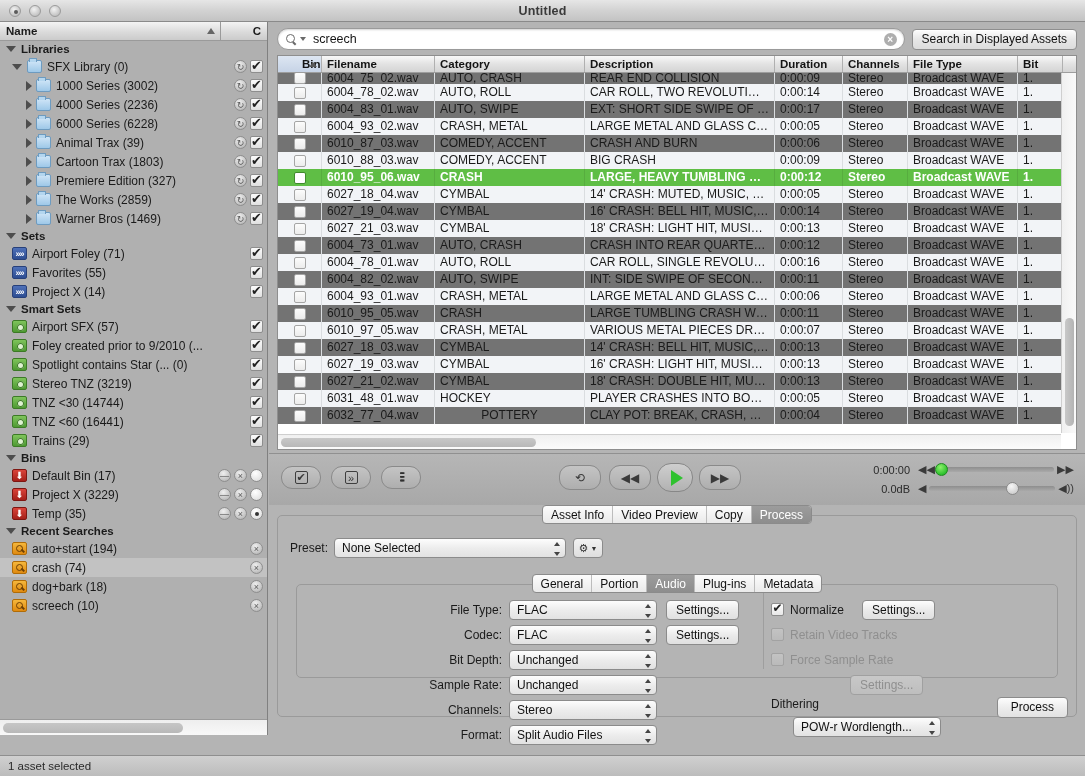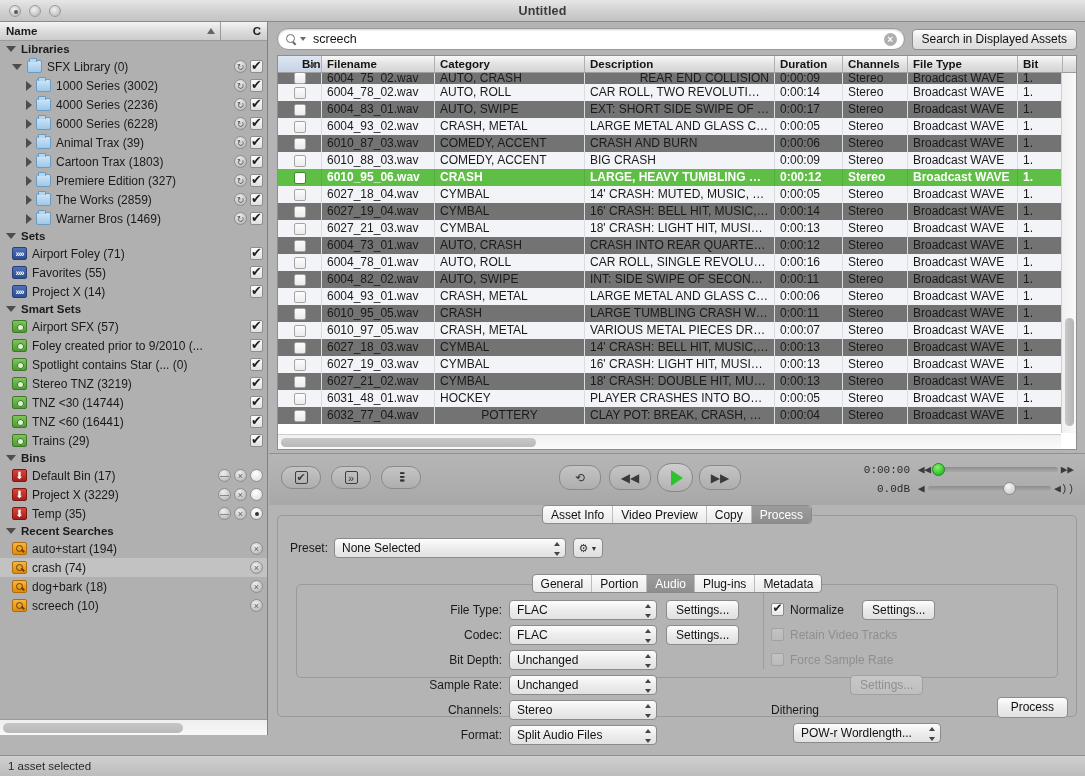--- a/index.html
+++ b/index.html
@@ -260,21 +260,21 @@
   .wavei { font-size: 13px; letter-spacing: -2px; font-weight: bold; color: #2f2f2f; }
 
   .playbtn {
     position: absolute; width: 36px; height: 29px; border-radius: 14px;
     background: linear-gradient(to bottom,#cecece,#b2b2b2);
     border: 1px solid #878787; display: flex; align-items: center; justify-content: center;
   }
   .ptri { width: 0; height: 0; border-left: 12px solid #2fc22f;
           border-top: 8px solid transparent; border-bottom: 8px solid transparent; margin-left: 3px; }
 
-  .timeblk { position: absolute; right: 8px; top: 8px; width: 215px; font-family: Liberation Mono, monospace; }
+  .timeblk { position: absolute; right: 8px; top: 8px; width: 215px; }
   .tline { display: flex; align-items: center; height: 15px; margin-bottom: 4px; }
   .tlabel { width: 48px; text-align: right; font-size: 11px; color: #2a2a2a; margin-right: 5px; }
   .slidertrack { flex: 1 1 auto; height: 5px; border-radius: 3px;
                  background: linear-gradient(to bottom,#8e8e8e,#a9a9a9); position: relative; }
   .knob { position: absolute; top: -4px; width: 13px; height: 13px; border-radius: 50%;
           background: radial-gradient(circle at 40% 30%,#f6f6f6,#d2d2d2 70%,#bdbdbd); border: 1px solid #8a8a8a; }
   .knob.green { background: radial-gradient(circle at 40% 30%,#8cf06a,#2fc22f 70%,#22a022); border-color: #1d8a1d; }
   .sideglyph { font-size: 11px; color: #3a3a3a; padding: 0 3px; }
 
   
@@ -333,21 +333,21 @@
   .crow { display: flex; align-items: center; height: 25px; }
   .cbox {
     width: 13px; height: 13px; border-radius: 2px; margin-right: 6px; flex: 0 0 auto;
     background: linear-gradient(to bottom,#fcfcfc,#e8e8e8); border: 1px solid #8d8d8d; position: relative;
   }
   .cbox.on::after { content: "✔"; position: absolute; left: 0; right: 0; top: -3px;
                     font-size: 12px; text-align: center; color: #1f1f1f; font-weight: bold; }
   .cbox.dis { background: linear-gradient(to bottom,#c3c3c3,#bababa); border-color: #a2a2a2; }
   .ctext { font-size: 12px; }
   .ctext.dis { color: #8f8f8f; }
-  .dither-lbl { font-size: 12px; margin-top: 6px; }
+  .dither-lbl { font-size: 12px; margin-top: 0; }
 
   .processbtn {
     position: absolute; right: 8px; bottom: -2px; height: 21px; padding: 0 13px; border-radius: 4px;
     background: linear-gradient(to bottom,#fdfdfd,#ececec 52%,#e2e2e2);
     border: 1px solid #8b8b8b; font-size: 12px; line-height: 19px; color: #111;
   }
 
   
   .statusbar {
     position: absolute; left: 0; bottom: 0; width: 1085px; height: 21px;
@@ -634,21 +634,21 @@
           <div class="th" style="width: 110px; flex: 0 0 110px;"><span>File Type</span></div>
           <div class="th" style="width: 45px; flex: 0 0 45px;"><span>Bit</span></div>
         </div>
       <div class="tbody" id="table-body">
           <div class="trow odd" style="height: 11px; line-height: 11px; align-items: flex-end;">
             <div class="td cbcell" style="width: 44px; flex: 0 0 44px;">
               <span class="rowchk"></span>
             </div>
             <div class="td" style="width: 113px; flex: 0 0 113px;">6004_75_02.wav</div>
             <div class="td" style="width: 150px; flex: 0 0 150px;">AUTO, CRASH</div>
-            <div class="td" style="width: 190px; flex: 0 0 190px; text-align: right;">REAR END COLLISION</div>
+            <div class="td" style="width: 190px; flex: 0 0 190px;">REAR END COLLISION</div>
             <div class="td" style="width: 68px; flex: 0 0 68px;">0:00:09</div>
             <div class="td" style="width: 65px; flex: 0 0 65px;">Stereo</div>
             <div class="td" style="width: 110px; flex: 0 0 110px;">Broadcast WAVE</div>
             <div class="td" style="width: 45px; flex: 0 0 45px;">1.</div>
           </div>
           <div class="trow even">
             <div class="td cbcell" style="width: 44px; flex: 0 0 44px;">
               <span class="rowchk"></span>
             </div>
             <div class="td" style="width: 113px; flex: 0 0 113px;">6004_78_02.wav</div>

